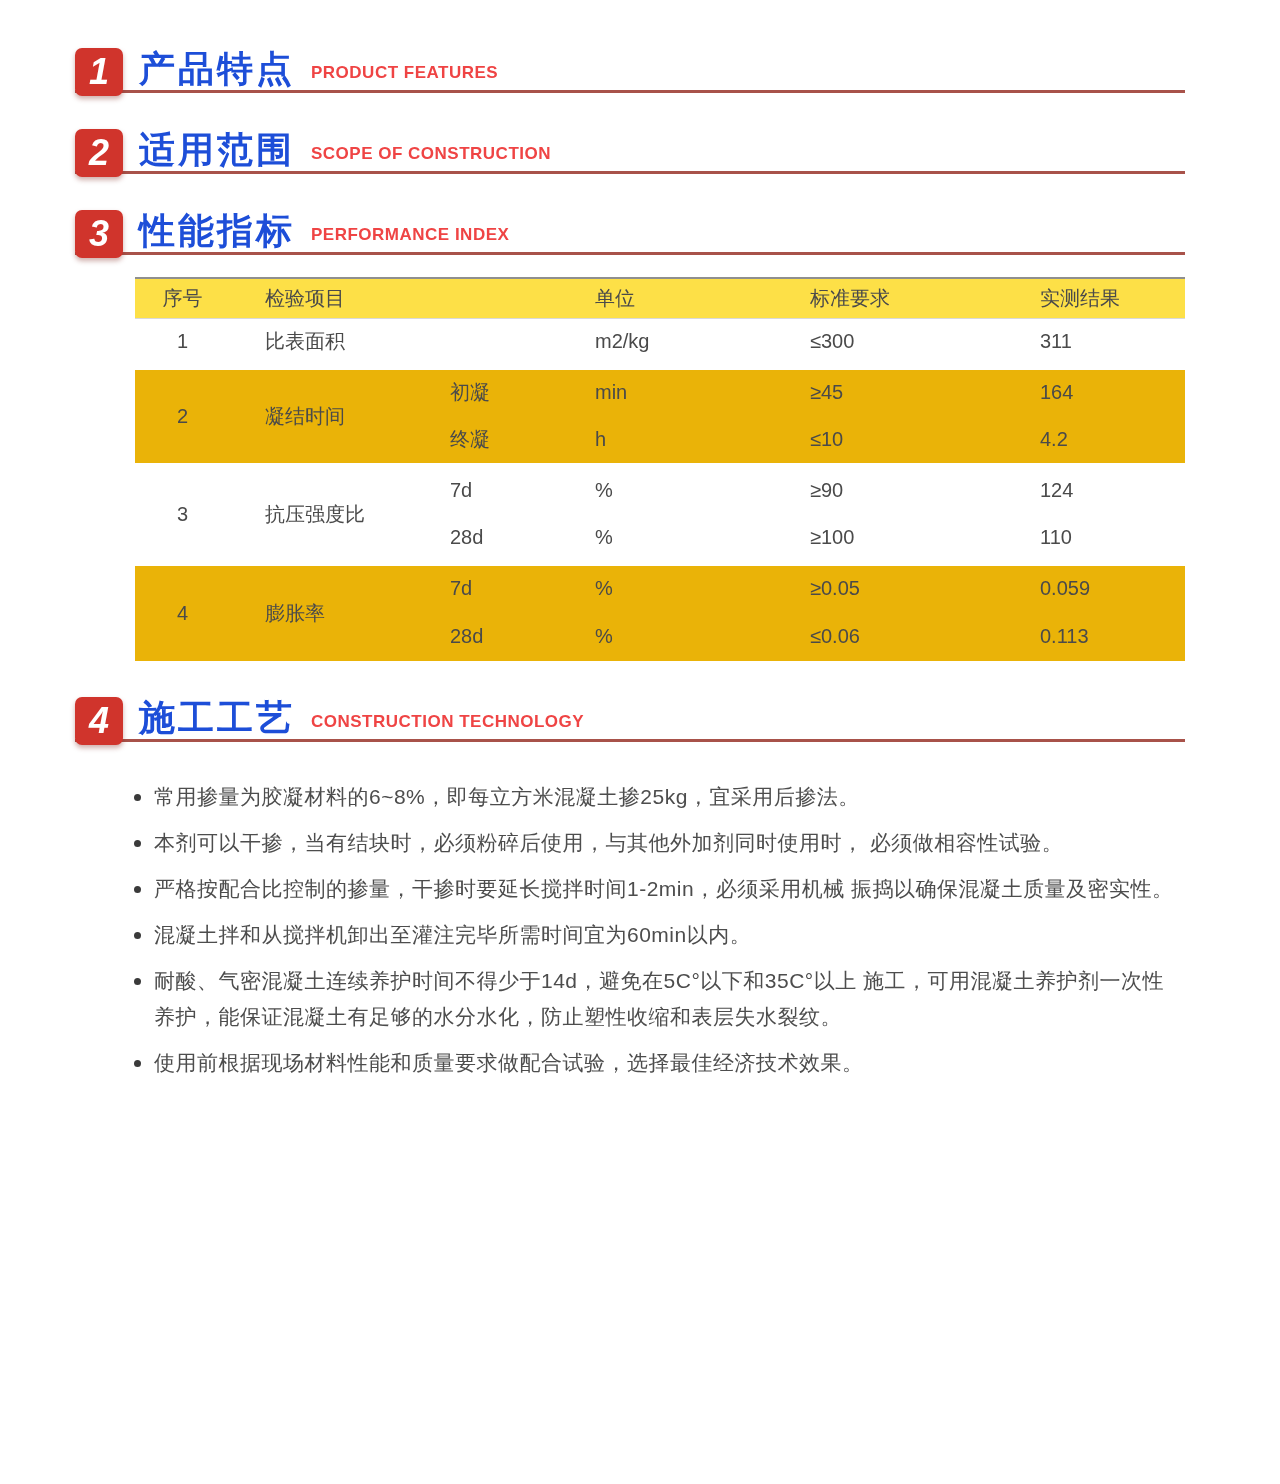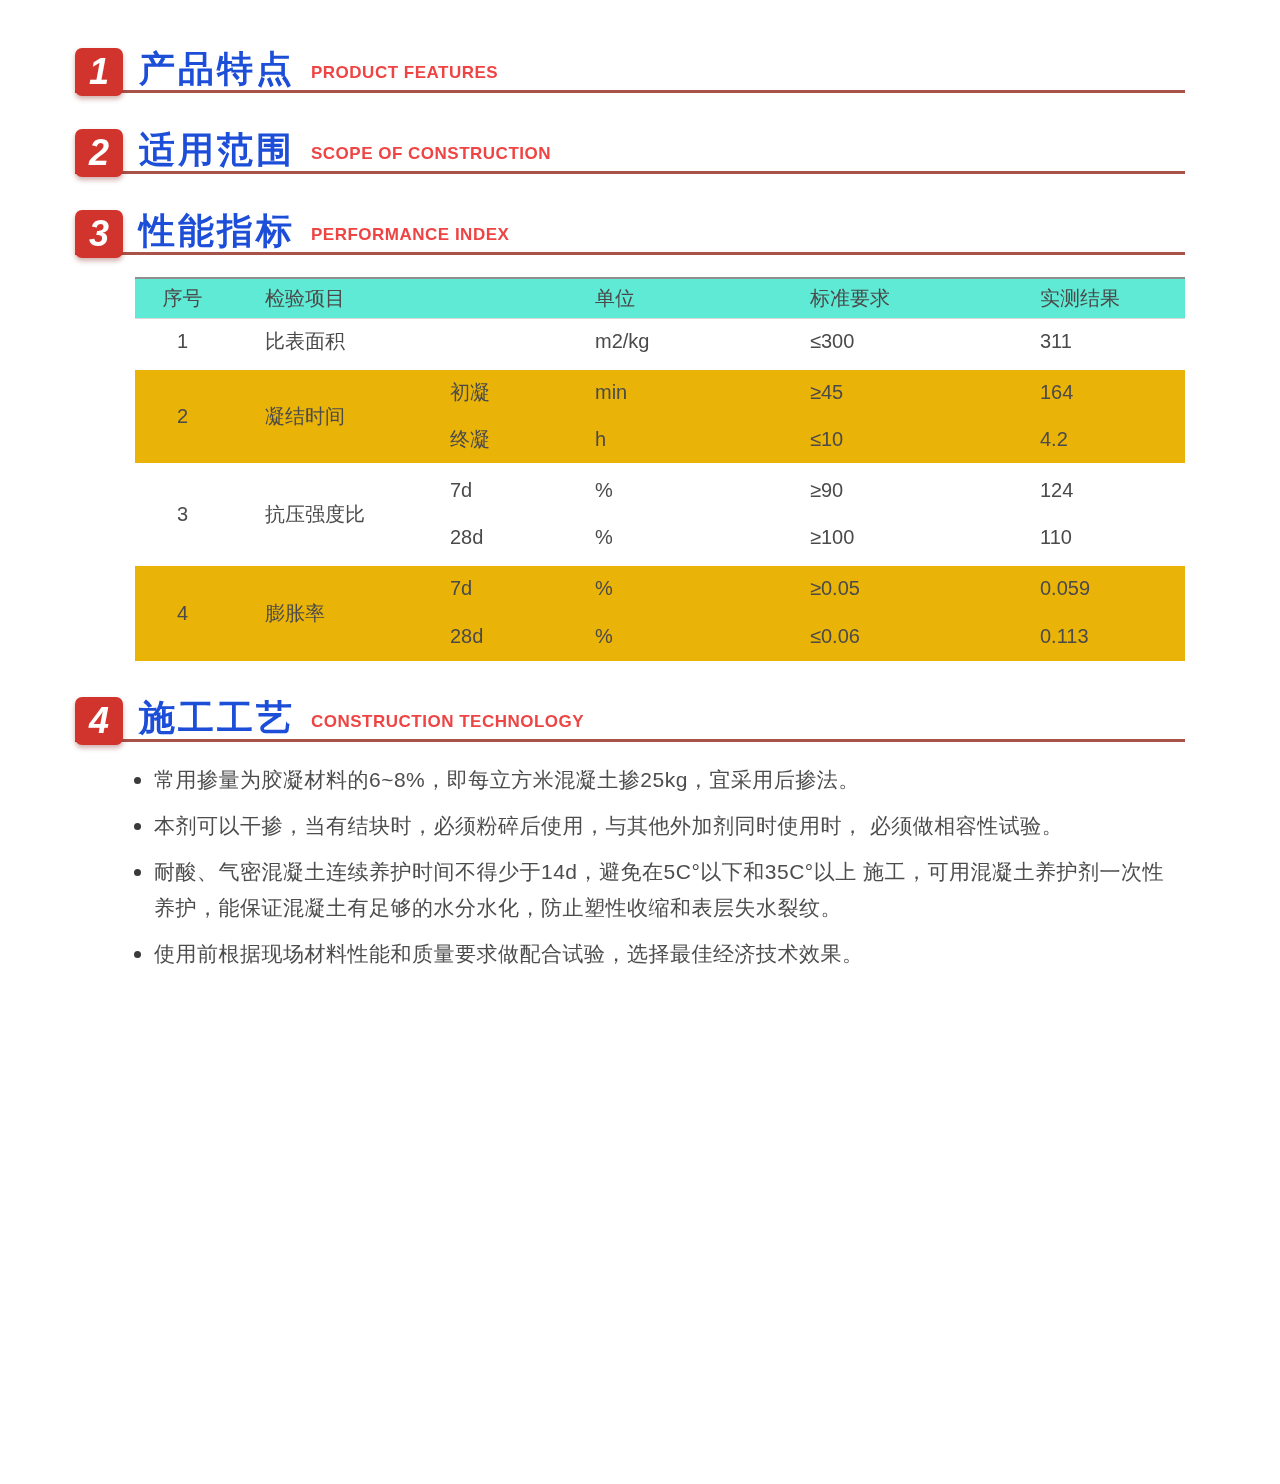--- a/index.html
+++ b/index.html
@@ -56,21 +56,21 @@
   .para {
     margin: 16px 0 0 55px;
     font-size: 21px;
     line-height: 38px;
     color: #4d4d4d;
     text-align: justify;
     letter-spacing: 0.5px;
   }
 
   
-  .bullets { margin: 20px 0 0 55px; list-style: none; }
+  .bullets { margin: 37px 0 0 55px; list-style: none; }
   .bullets li {
     position: relative;
     padding-left: 24px;
     font-size: 21px;
     line-height: 36px;
     color: #4d4d4d;
     margin-bottom: 10px;
     letter-spacing: 0.5px;
   }
   .bullets li::before {
@@ -89,21 +89,21 @@
     border-collapse: collapse;
     font-size: 20px;
     color: #555555;
   }
   .perf-table th, .perf-table td {
     font-weight: 400;
     text-align: left;
     vertical-align: middle;
   }
   .perf-table thead th {
-    background: #5eead4;
+    background: #fde047;
     border-top: 2px solid #8f8f8f;
     border-bottom: 1px solid #d9d9d9;
     height: 40px;
     color: #4a4a4a;
   }
   .perf-table td { height: 49px; color: #4a4a4a; }
   .col-no    { width: 95px;  text-align: center; }
   td.col-no, .perf-table th.col-no { text-align: center; }
   .col-item  { width: 190px; padding-left: 35px; }
   .col-sub   { width: 160px; padding-left: 30px; }
@@ -212,18 +212,20 @@
 
   <div class="sec">
     <div class="sec-head">
       <div class="badge">4</div>
       <div class="sec-title">施工工艺</div>
       <div class="sec-sub">CONSTRUCTION TECHNOLOGY</div>
     </div>
     <ul class="bullets">
       <li>常用掺量为胶凝材料的6~8%，即每立方米混凝土掺25kg，宜采用后掺法。</li>
       <li>本剂可以干掺，当有结块时，必须粉碎后使用，与其他外加剂同时使用时， 必须做相容性试验。</li>
+      <li>严格按配合比控制的掺量，干掺时要延长搅拌时间1-2min，必须采用机械 振捣以确保混凝土质量及密实性。</li>
+      <li>混凝土拌和从搅拌机卸出至灌注完毕所需时间宜为60min以内。</li>
       <li>耐酸、气密混凝土连续养护时间不得少于14d，避免在5C°以下和35C°以上 施工，可用混凝土养护剂一次性养护，能保证混凝土有足够的水分水化，防止塑性收缩和表层失水裂纹。</li>
       <li>使用前根据现场材料性能和质量要求做配合试验，选择最佳经济技术效果。</li>
     </ul>
   </div>
 
 </div>
 
 </body></html>

